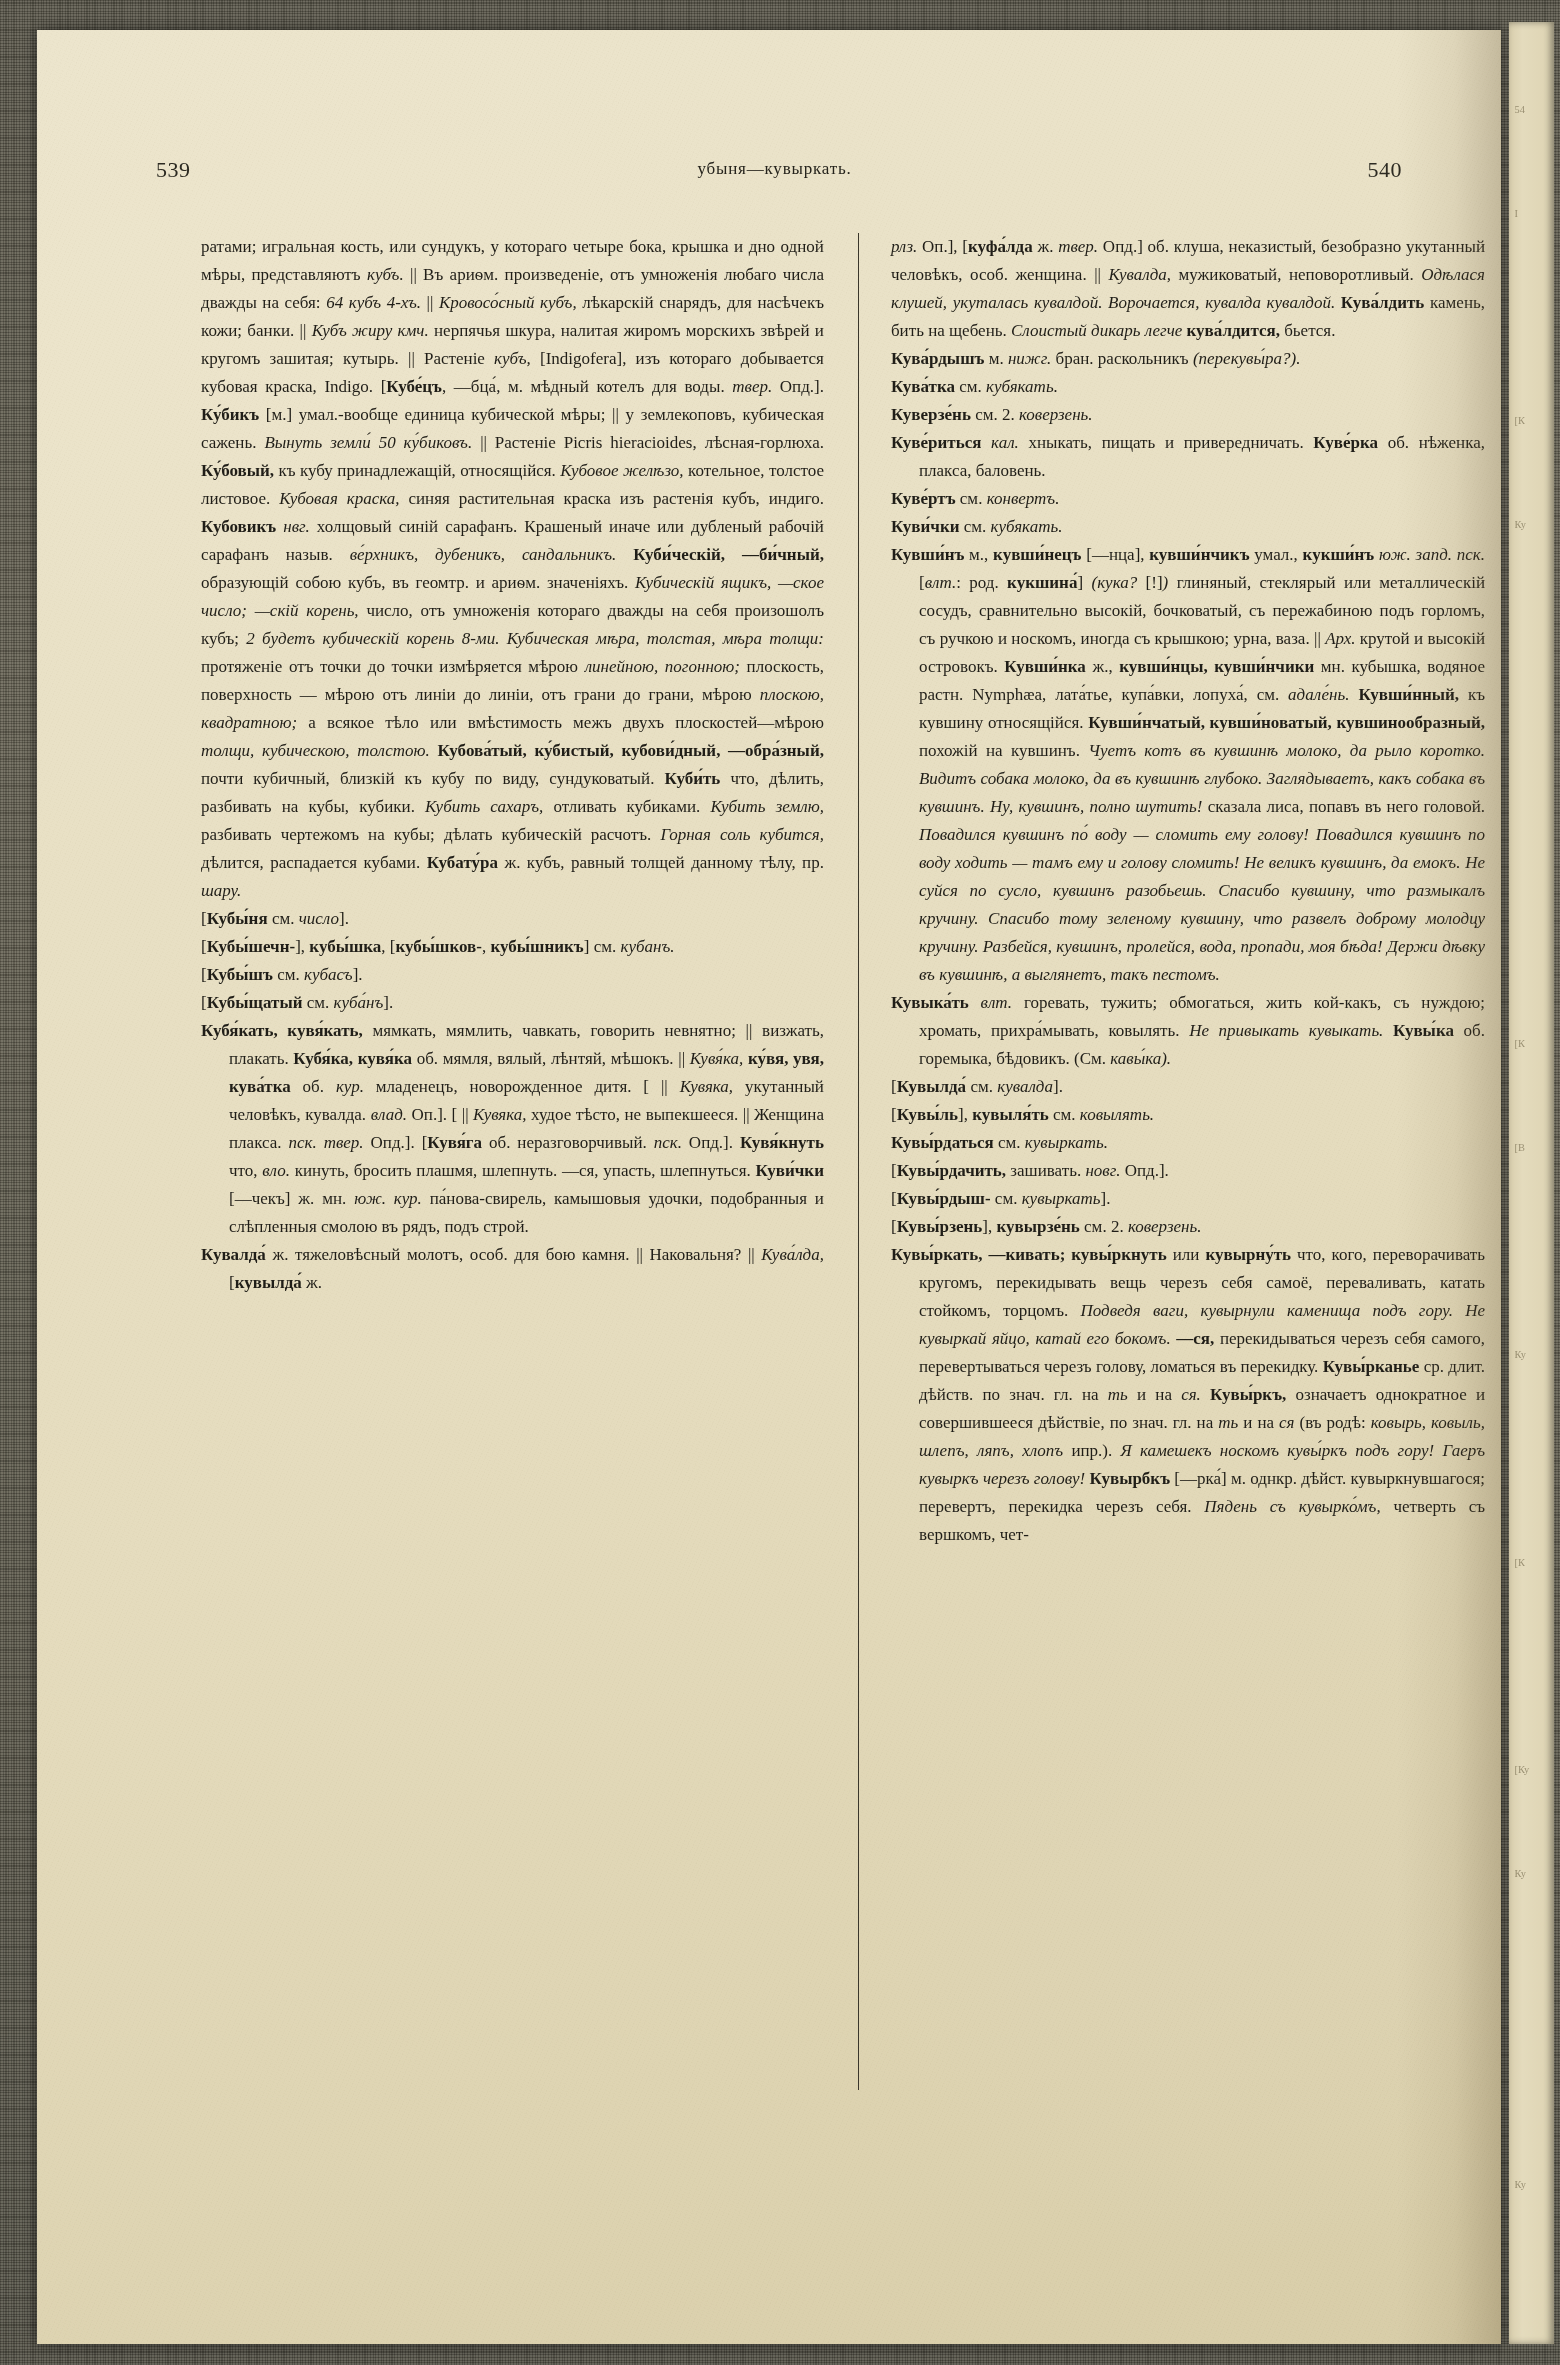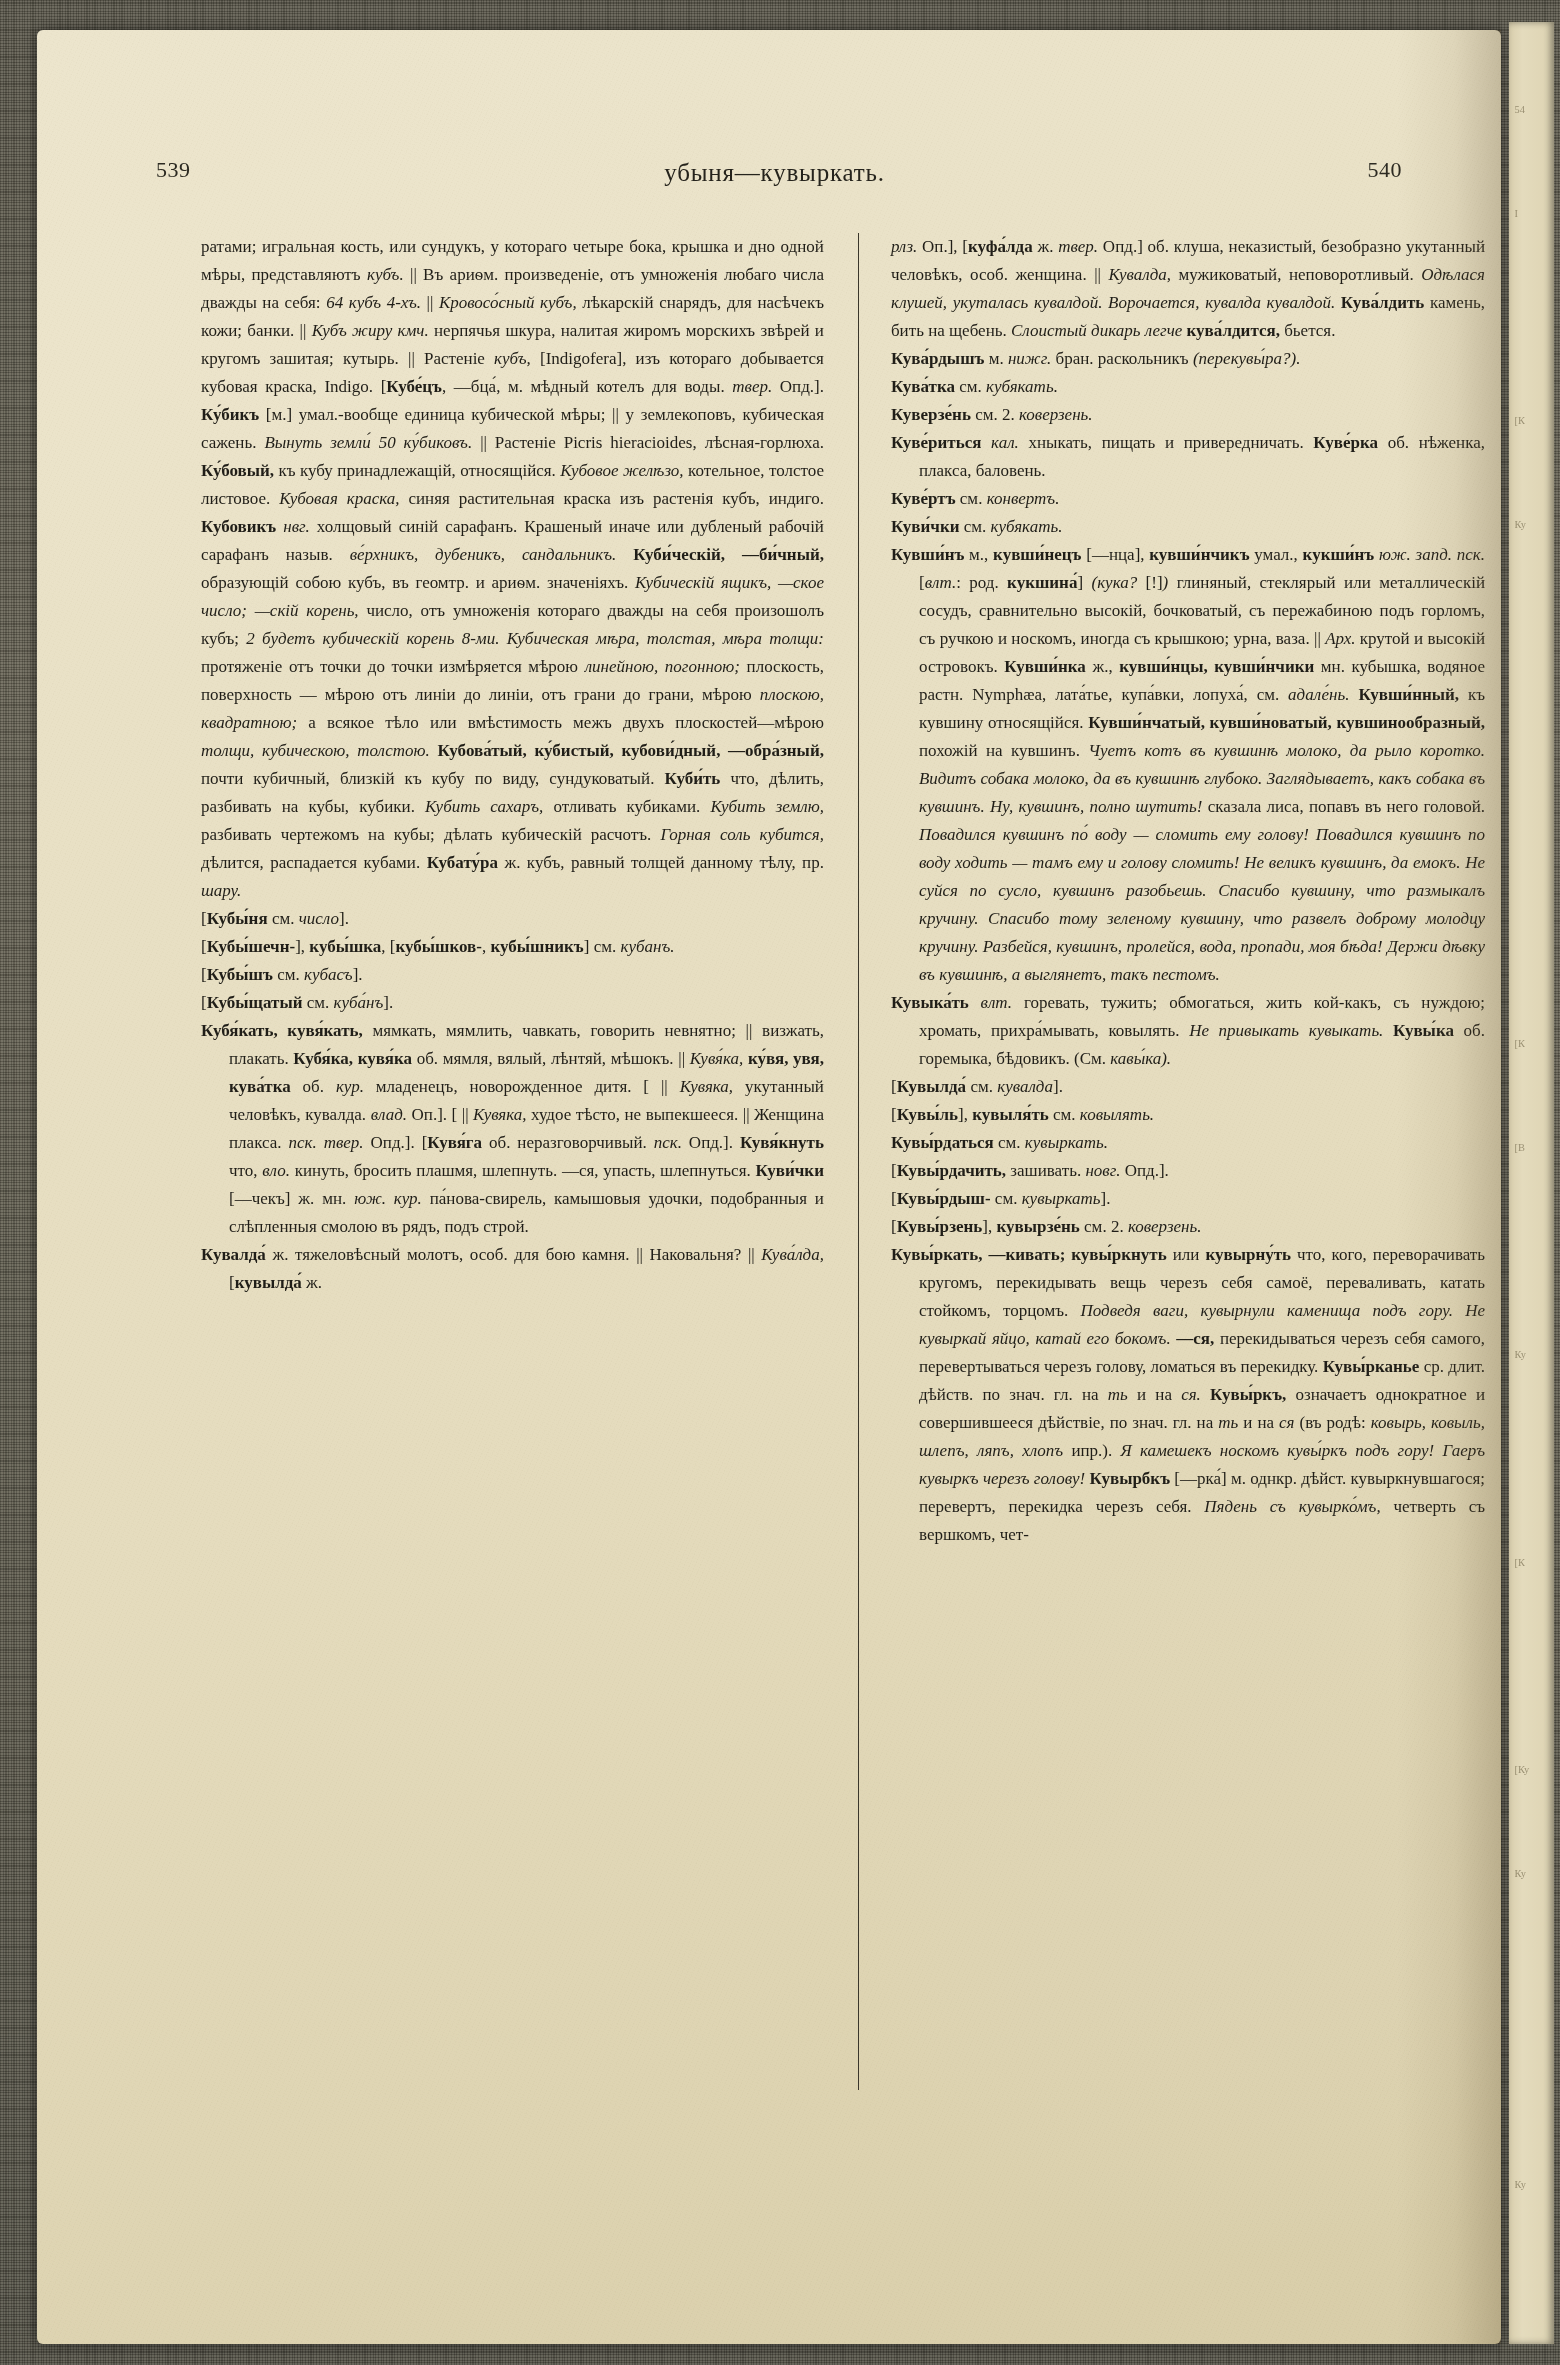--- a/index.html
+++ b/index.html
@@ -30,21 +30,20 @@
     position: absolute;
     left: 37px;
     top: 29.5px;
     width: 1464px;
     height: 2314px;
     background:
       radial-gradient(ellipse 765px 492px at 18% 12%, rgba(238,230,205,0.55), rgba(0,0,0,0) 70%),
       radial-gradient(ellipse 655px 546px at 85% 80%, rgba(222,212,182,0.45), rgba(0,0,0,0) 70%),
       linear-gradient(160deg, #ece5cd 0%, #e9e1c6 25%, #e5dcbe 55%, #ded4b2 80%, #d8cda8 100%);
     box-shadow: 0 0 14px rgba(0,0,0,0.55);
-    border-radius: 6px;
   }
   
   #page::before {
     content: "";
     position: absolute;
     inset: 0;
     pointer-events: none;
     opacity: 0.30;
     background-image:
       repeating-linear-gradient(23deg, rgba(150,135,95,0.10) 0px, rgba(150,135,95,0.10) 0.5px, rgba(0,0,0,0) 0.5px, rgba(0,0,0,0) 3.3px),
@@ -99,21 +98,21 @@
     color: #2c2a22;
     letter-spacing: 0.5px;
   }
   .folio.left  { left: 21px; }
   .folio.right { right: 12px; }
   #head-title {
     position: absolute;
     left: 0; right: 0;
     top: 2.2px;
     text-align: center;
-    font-size: 25px;
+    font-size: 17px;
     letter-spacing: 0.8px;
     color: #25231c;
   }
 
   
   #columns {
     position: absolute;
     left: 164px;
     top: 203px;
     width: 1284px;

